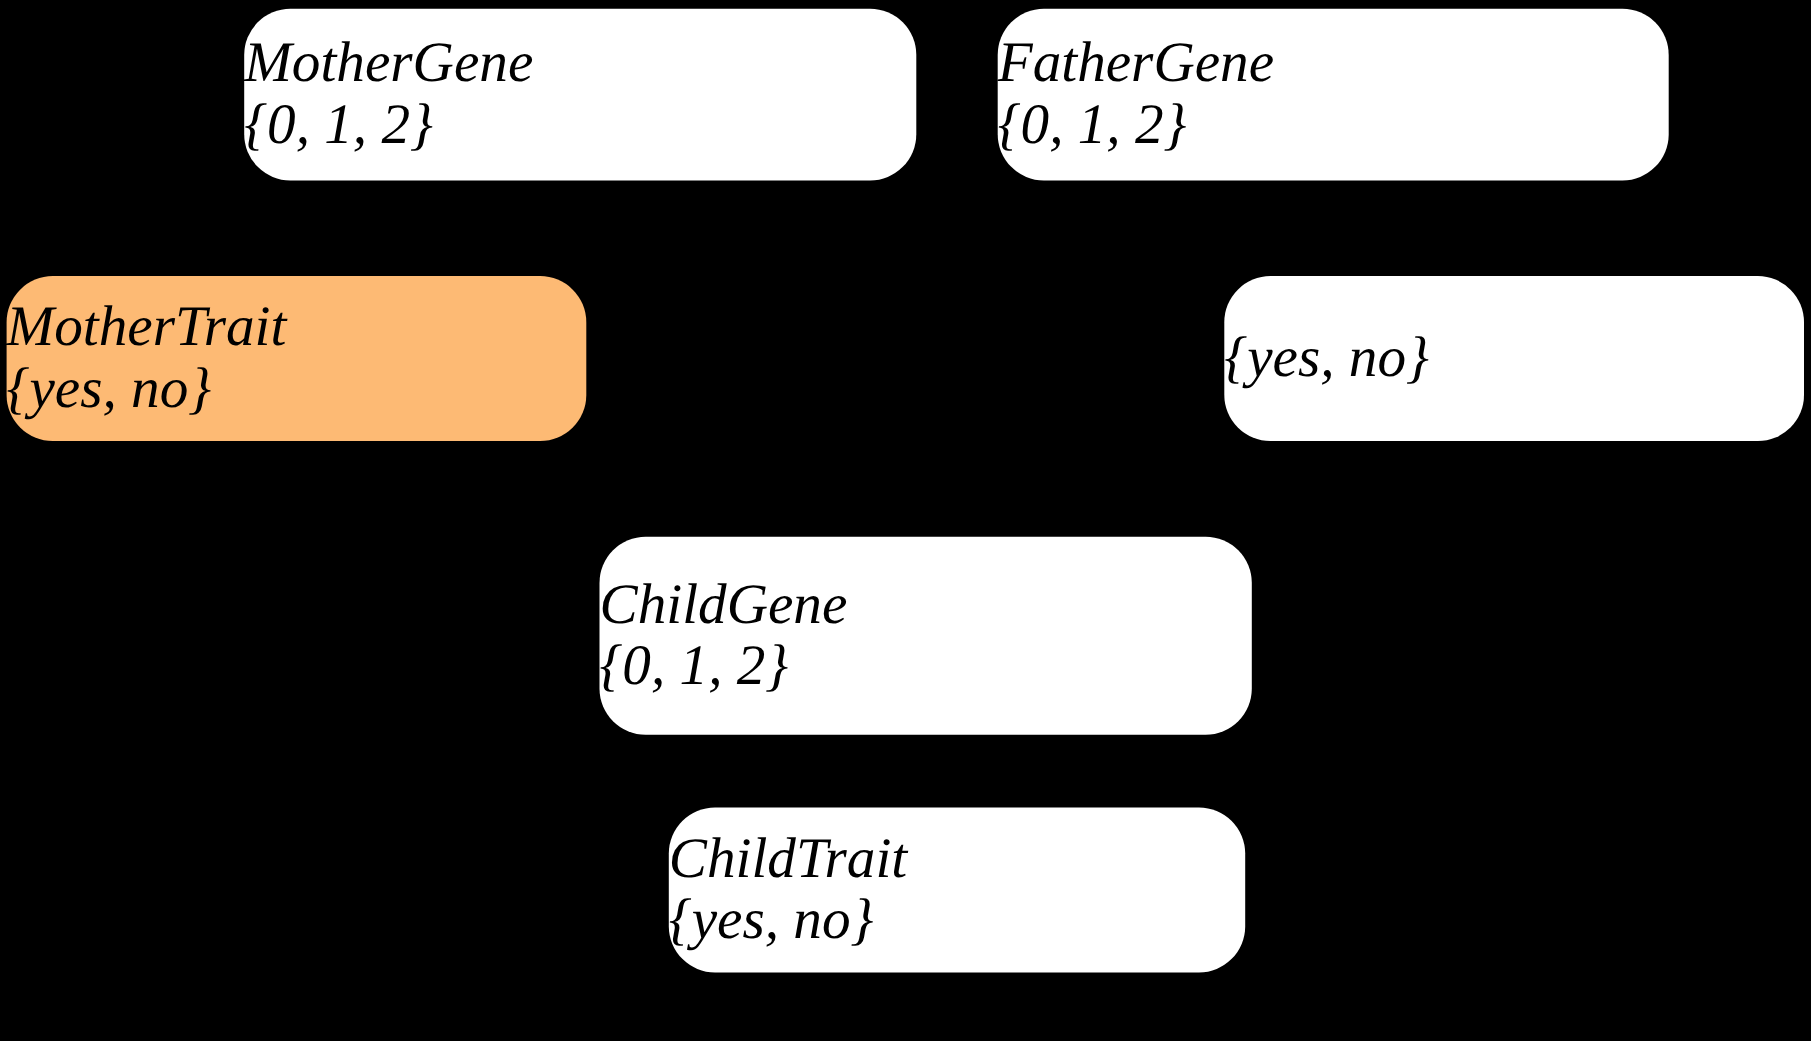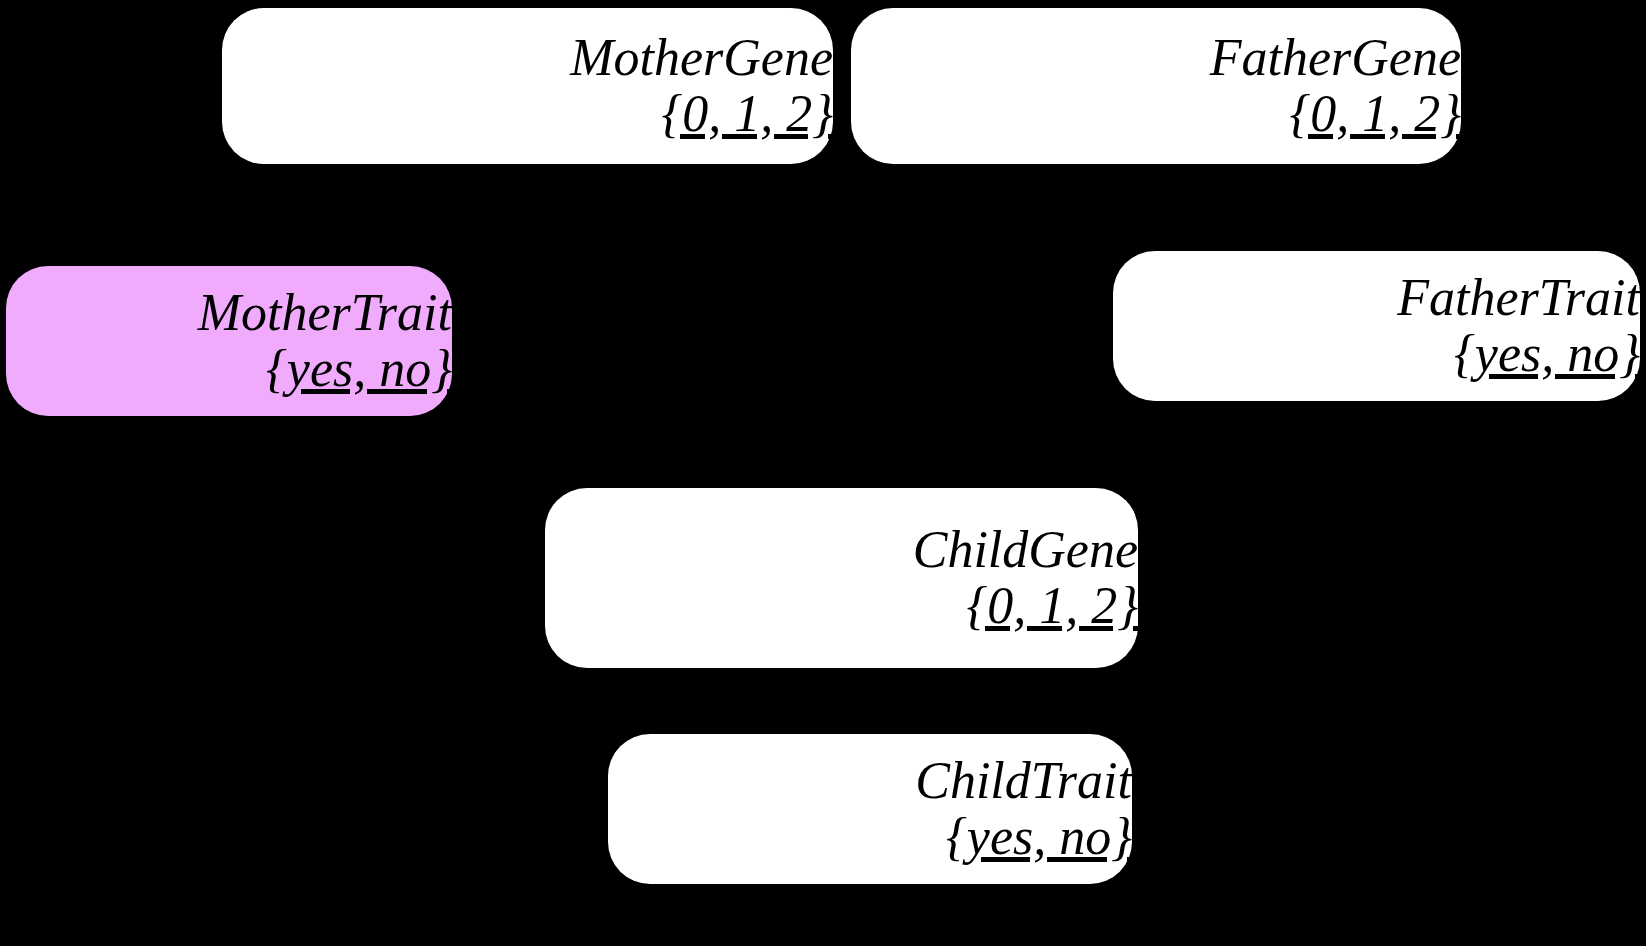--- a/index.html
+++ b/index.html
@@ -14,62 +14,60 @@
     height: 946px;
     background: #000000;
     overflow: hidden;
   }
   .node {
     position: absolute;
     background: #ffffff;
     border-radius: 42px;
     display: flex;
     flex-direction: column;
-    align-items: flex-end;
+    align-items: flex-start;
     justify-content: center;
     box-sizing: border-box;
     color: #000000;
     font-family: "Liberation Serif", "DejaVu Serif", serif;
     font-style: italic;
     line-height: 1.08;
     text-align: center;
   }
   .node .node-name {
     font-size: 52px;
     white-space: nowrap;
   }
   .node .node-domain {
     font-size: 52px;
     white-space: nowrap;
     margin-top: 0;
-    text-decoration: underline;
   }
 </style>
 </head>
 <body style="background: rgb(0, 0, 0);">
 
 <div id="canvas" style="background: rgb(0, 0, 0);">
 
   <div class="node" id="node-mother-gene" style="left: 222px; top: 8px; width: 611px; height: 156px; background: rgb(255, 255, 255); color: rgb(0, 0, 0);">
     <span class="node-name">MotherGene</span>
     <span class="node-domain">{0, 1, 2}</span>
   </div>
 
-  <div class="node" id="node-father-gene" style="left: 851px; top: 8px; width: 610px; height: 156px; background: rgb(255, 255, 255); color: rgb(0, 0, 0);">
+  <div class="node" id="node-father-gene" style="left: 907px; top: 8px; width: 610px; height: 156px; background: rgb(255, 255, 255); color: rgb(0, 0, 0);">
     <span class="node-name">FatherGene</span>
     <span class="node-domain">{0, 1, 2}</span>
   </div>
 
-  <div class="node" id="node-mother-trait" style="left: 6px; top: 266px; width: 446px; height: 150px; background: #f0abfc; color: rgb(0, 0, 0);">
+  <div class="node" id="node-mother-trait" style="left: 6px; top: 251px; width: 527px; height: 150px; background: #fdba74; color: rgb(0, 0, 0);">
     <span class="node-name">MotherTrait</span>
     <span class="node-domain">{yes, no}</span>
   </div>
 
   <div class="node" id="node-father-trait" style="left: 1113px; top: 251px; width: 527px; height: 150px; background: rgb(255, 255, 255); color: rgb(0, 0, 0);">
-    <span class="node-name">FatherTrait</span>
     <span class="node-domain">{yes, no}</span>
   </div>
 
   <div class="node" id="node-child-gene" style="left: 545px; top: 488px; width: 593px; height: 180px; background: rgb(255, 255, 255); color: rgb(0, 0, 0);">
     <span class="node-name">ChildGene</span>
     <span class="node-domain">{0, 1, 2}</span>
   </div>
 
   <div class="node" id="node-child-trait" style="left: 608px; top: 734px; width: 524px; height: 150px; background: rgb(255, 255, 255); color: rgb(0, 0, 0);">
     <span class="node-name">ChildTrait</span>

